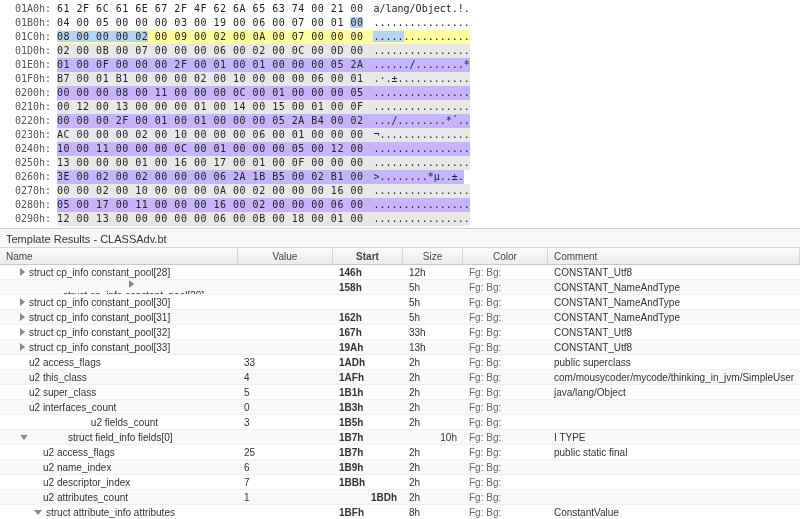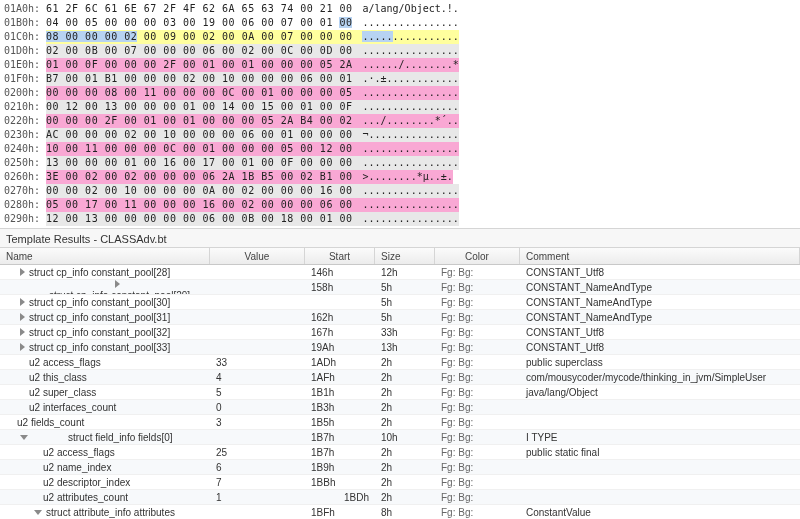--- a/index.html
+++ b/index.html
@@ -12,26 +12,26 @@
     overflow: hidden;
   }
   
   .hex-pane {
     padding: 2px 0;
     line-height: 14px;
     white-space: pre;
     font-size: 10px;
   }
   .hex-row { display: flex; height: 14px; }
-  .hex-addr { width: 46px; color: #555; text-align: right; padding-right: 6px; }
+  .hex-addr { width: 57px; color: #555; text-align: right; padding-right: 6px; }
   .hex-bytes { color: #222; letter-spacing: 0.5px; }
   .hex-ascii { color: #222; padding-left: 10px; }
   .hl-yellow { background: #ffff9e; }
   .hl-sel    { background: #b7d3f2; }
-  .hl-gray1  { background: #f9a8d4; }
+  .hl-gray1  { background: #c4b5fd; }
   .hl-gray2  { background: #e8e8e8; }
 
   
   .results-title {
     font-family: -apple-system, "Helvetica Neue", Arial, sans-serif;
     font-size: 11px;
     padding: 4px 6px 2px;
     color: #333;
     background: #f7f7f7;
     border-top: 1px solid #d5d5d5;
@@ -48,24 +48,24 @@
     height: 18px;
     line-height: 18px;
   }
   .results-header > div {
     border-right: 1px solid #d5d5d5;
     padding: 0 6px;
     color: #444;
     overflow: hidden;
     white-space: nowrap;
   }
-  .col-name    { width: 210px; }
+  .col-name    { width: 238px; }
   .col-value   { width: 95px; text-align: center; }
-  .col-start   { width: 70px; text-align: center; }
-  .col-size    { width: 60px; text-align: left; }
+  .col-start   { width: 70px; text-align: center; font-weight: bold; }
+  .col-size    { width: 60px; text-align: center; }
   .col-color   { width: 85px; text-align: center; }
   .col-comment { flex: 1; padding-left: 6px; }
 
   .results-table .row {
     display: flex;
     height: 15px;
     line-height: 15px;
     border-bottom: 1px solid #f0f0f0;
   }
   .results-table .row > div {
@@ -212,38 +212,38 @@
         <span style="display: inline-block; width: 9px;"></span>
         <span>u2 interfaces_count</span>
       </div>
       <div class="col-value" style="text-align: left;">0</div>
       <div class="col-start" style="text-align: left;">1B3h</div>
       <div class="col-size" style="text-align: left;">2h</div>
       <div class="col-color fg-bg" style="text-align: left;">Fg:    Bg:</div>
       <div class="col-comment"></div>
     </div>
     <div class="row">
-      <div class="col-name name-cell" style="padding-left: 8px;">
+      <div class="col-name name-cell" style="padding-left: 8px; justify-content: center;">
         <span style="display: inline-block; width: 9px;"></span>
         <span>u2 fields_count</span>
       </div>
       <div class="col-value" style="text-align: left;">3</div>
       <div class="col-start" style="text-align: left;">1B5h</div>
       <div class="col-size" style="text-align: left;">2h</div>
       <div class="col-color fg-bg" style="text-align: left;">Fg:    Bg:</div>
       <div class="col-comment"></div>
     </div>
     <div class="row alt">
       <div class="col-name name-cell" style="padding-left: 20px; gap: 36px;">
         <span class="tri tri-down"></span>
         <span>struct field_info fields[0]</span>
       </div>
       <div class="col-value" style="text-align: left;"></div>
       <div class="col-start" style="text-align: left;">1B7h</div>
-      <div class="col-size" style="text-align: left;">10h</div>
+      <div class="col-size" style="text-align: right;">10h</div>
       <div class="col-color fg-bg" style="text-align: left;">Fg:    Bg:</div>
       <div class="col-comment">I TYPE</div>
     </div>
     <div class="row">
       <div class="col-name name-cell" style="padding-left: 34px;">
         <span style="display: inline-block; width: 9px;"></span>
         <span>u2 access_flags</span>
       </div>
       <div class="col-value" style="text-align: left;">25</div>
       <div class="col-start" style="text-align: left;">1B7h</div>

